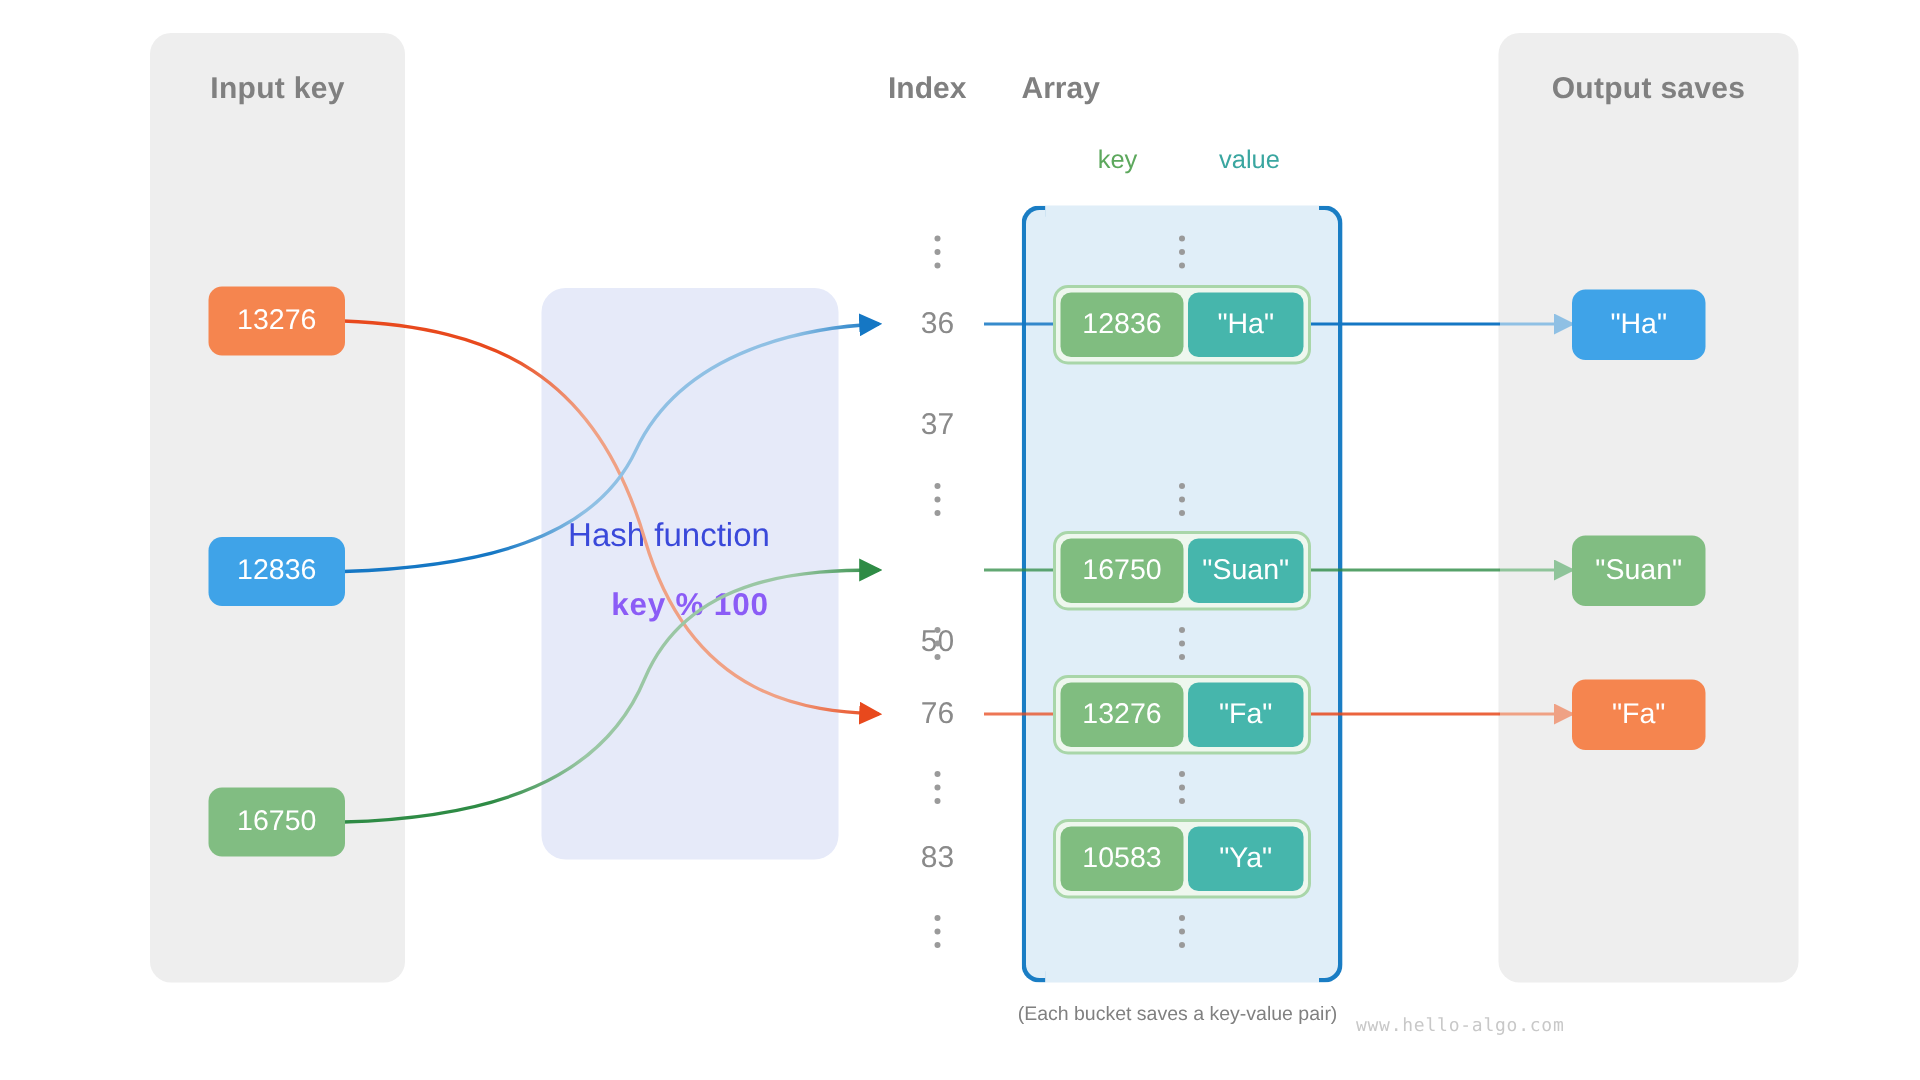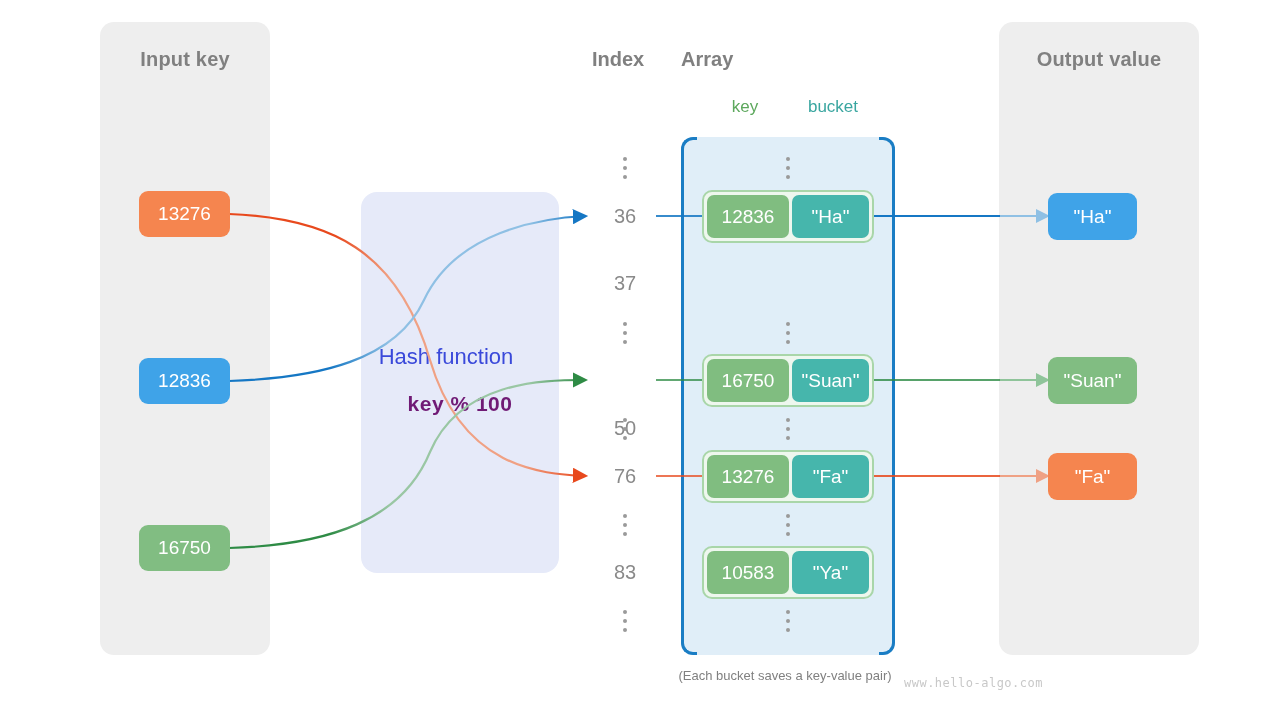--- a/index.html
+++ b/index.html
@@ -80,21 +80,21 @@
     color: #3a49da;
     white-space: nowrap;
   }
   #hash-formula {
     position: absolute;
     left: 361px; top: 392px;
     width: 198px;
     text-align: center;
     font-size: 21px;
     font-weight: bold;
-    color: #701a75;
+    color: #8b5cf6;
     letter-spacing: .5px;
     white-space: nowrap;
   }
 
   
   #array-box {
     position: absolute;
     left: 681px; top: 137px;
     width: 214px; height: 518px;
     background: #e0eef8;
@@ -189,27 +189,27 @@
 </head>
 <body>
 
 <div id="stage">
 
   <div class="panel" id="input-panel">
     <div class="panel-title">Input key</div>
   </div>
 
   <div class="panel" id="output-panel">
-    <div class="panel-title">Output value</div>
+    <div class="panel-title">Output saves</div>
   </div>
 
   <div class="heading" id="index-heading" style="left:592px; top:48px; width:66px;">Index</div>
   <div class="heading" id="array-heading" style="left:681px; top:48px; width:214px;">Array</div>
   <div class="subheading" id="key-sub" style="left:702px; top:97px; width:86px;">key</div>
-  <div class="subheading" id="value-sub" style="left:788px; top:97px; width:90px;">bucket</div>
+  <div class="subheading" id="value-sub" style="left:788px; top:97px; width:90px;">value</div>
 
   <div id="hash-box"></div>
   <div id="hash-title">Hash function</div>
   <div id="hash-formula">key % 100</div>
 
   <div id="array-box"></div>
   <div class="bracket" id="bracket-left"></div>
   <div class="bracket" id="bracket-right"></div>
 
   <svg id="wires">

